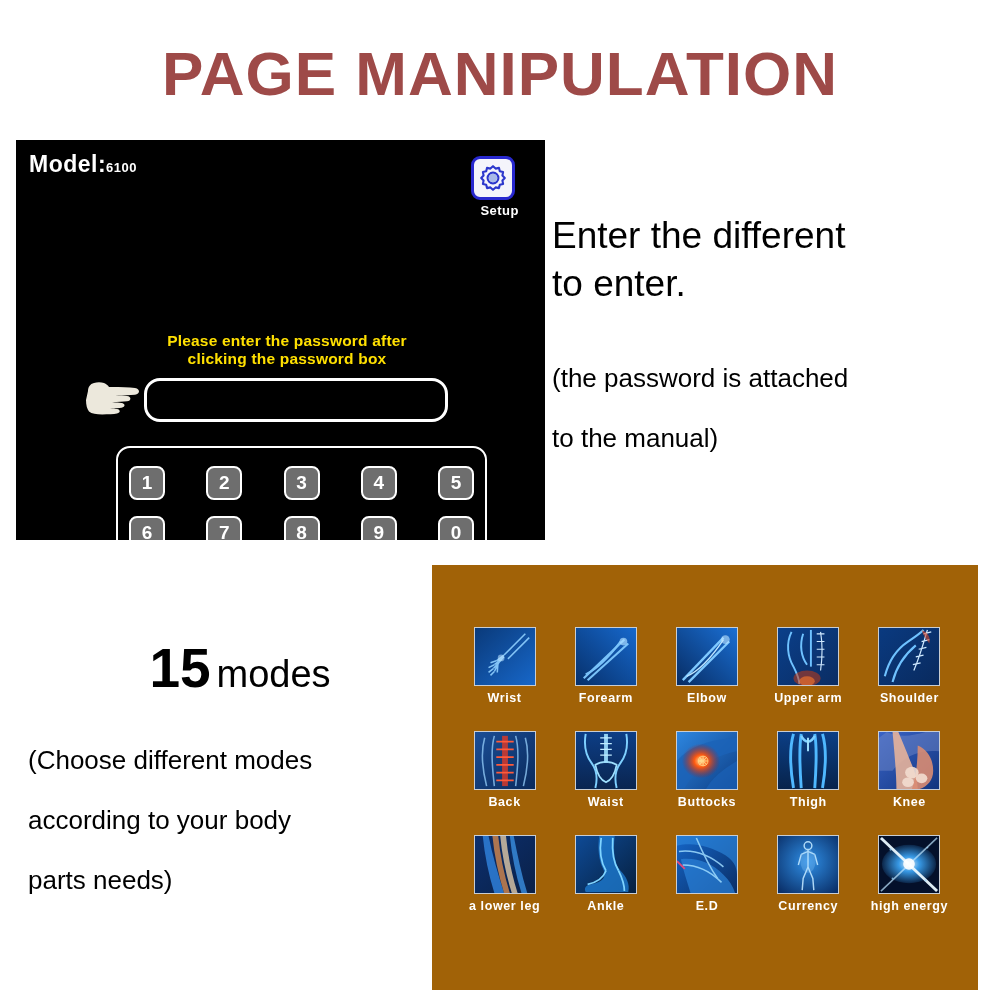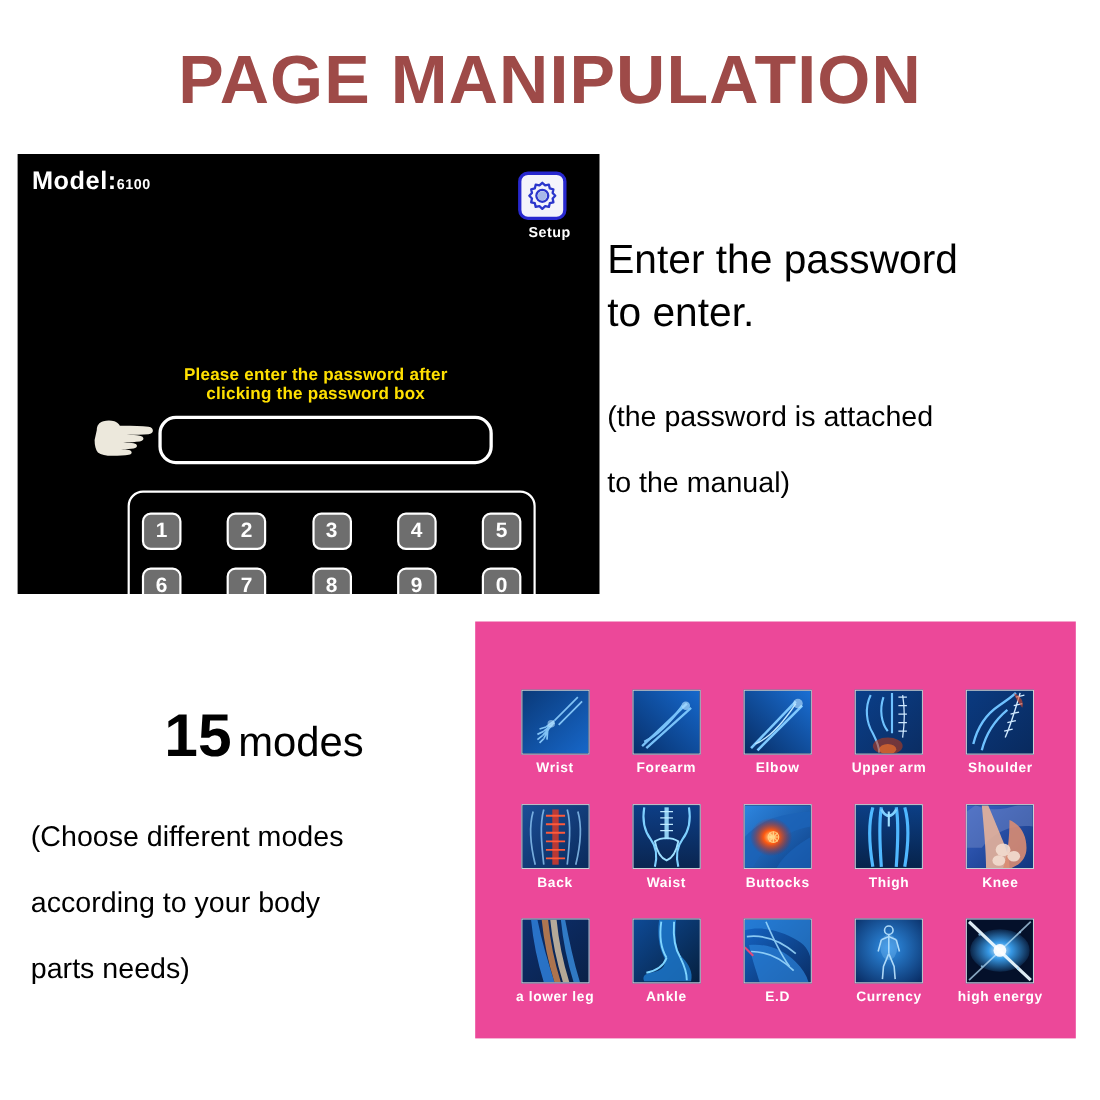--- a/index.html
+++ b/index.html
@@ -222,22 +222,22 @@
     line-height: 60px;
   }
   #enter-note .nl { display: block; white-space: nowrap; }
 
   
   #modes-panel {
     position: absolute;
     left: 432px;
     top: 565px;
     width: 546px;
-    height: 379px;
-    background: #ec4899;
+    height: 425px;
+    background: #a16207;
     overflow: hidden;
   }
   #modes-grid {
     position: absolute;
     left: 22px;
     top: 62px;
     width: 506px;
     display: grid;
     grid-template-columns: repeat(5, 1fr);
     grid-template-rows: repeat(3, 102px);
@@ -320,21 +320,21 @@
       <div class="key-btn">7</div>
       <div class="key-btn">8</div>
       <div class="key-btn">9</div>
       <div class="key-btn">0</div>
     </div>
   </div>
 
 </div>
 
 <div id="enter-heading">
-  <span class="nl">Enter the password</span>
+  <span class="nl">Enter the different</span>
   <span class="nl">to enter.</span>
 </div>
 <div id="enter-note">
   <span class="nl">(the password is attached</span>
   <span class="nl">to the manual)</span>
 </div>
 
 <div id="modes-heading">
   <span class="num">15</span><span class="word">modes</span>
 </div>

